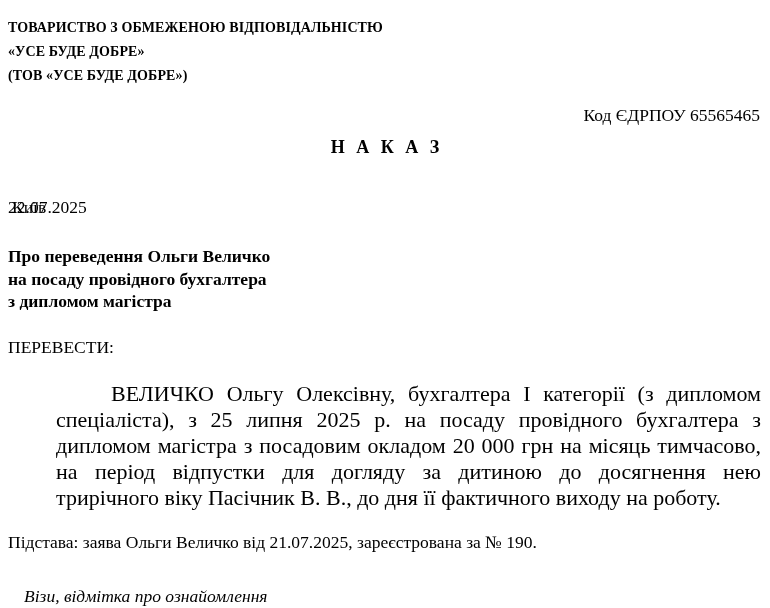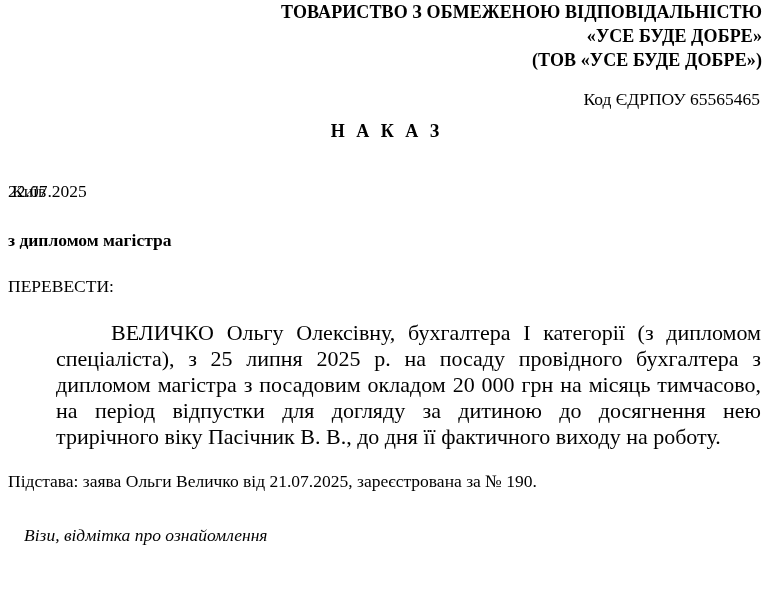--- a/index.html
+++ b/index.html
@@ -23,26 +23,26 @@
     left: 0;
     top: 0;
     width: 770px;
     height: 608px;
     box-sizing: border-box;
     padding: 0 8px;
   }
 
   
   .org-header {
-    text-align: right;
+    text-align: left;
     font-weight: bold;
-    font-size: 18px;
+    font-size: 14px;
     line-height: 24px;
     letter-spacing: 0.1px;
-    padding-top: 0;
+    padding-top: 16px;
   }
   .org-header .org-line { display: block; white-space: nowrap; }
 
   
   .code-line {
     text-align: right;
     font-size: 17.5px;
     line-height: 22px;
     margin-top: 16px;
     padding-right: 2px;
@@ -153,20 +153,22 @@
   <div class="code-line">Код ЄДРПОУ 65565465</div>
 
   <div class="doc-title">Н А К А З</div>
 
   <div class="meta-row">
     <span class="meta-date">22.07.2025</span>
     <span class="meta-place">Київ</span>
   </div>
 
   <div class="subject">
+    <span class="subject-line">Про переведення Ольги Величко</span>
+    <span class="subject-line">на посаду провідного бухгалтера</span>
     <span class="subject-line">з дипломом магістра</span>
   </div>
 
   <div class="directive">ПЕРЕВЕСТИ:</div>
 
   <div class="body-paragraph">ВЕЛИЧКО Ольгу Олексівну, бухгалтера I категорії (з дипломом спеціаліста), з 25 липня 2025 р. на посаду провідного бухгалтера з дипломом магістра з посадовим окладом 20 000 грн на місяць тимчасово, на період відпустки для догляду за дитиною до досягнення нею трирічного віку Пасічник В. В., до дня її фактичного виходу на роботу.</div>
 
   <div class="basis-line">Підстава: заява Ольги Величко від 21.07.2025, зареєстрована за № 190.</div>
 
 

